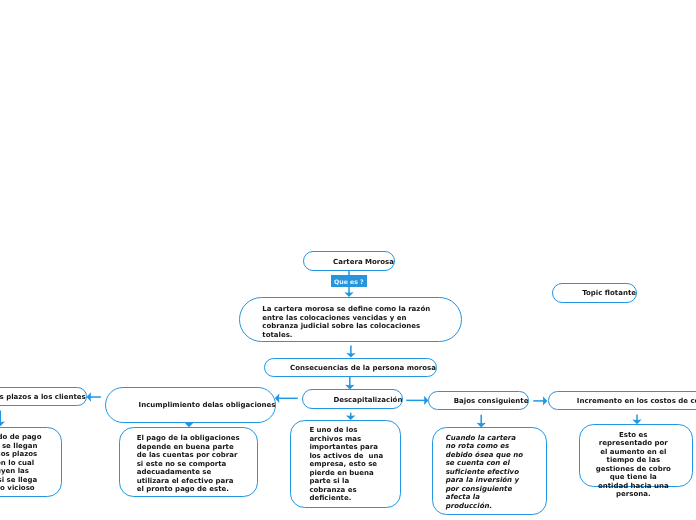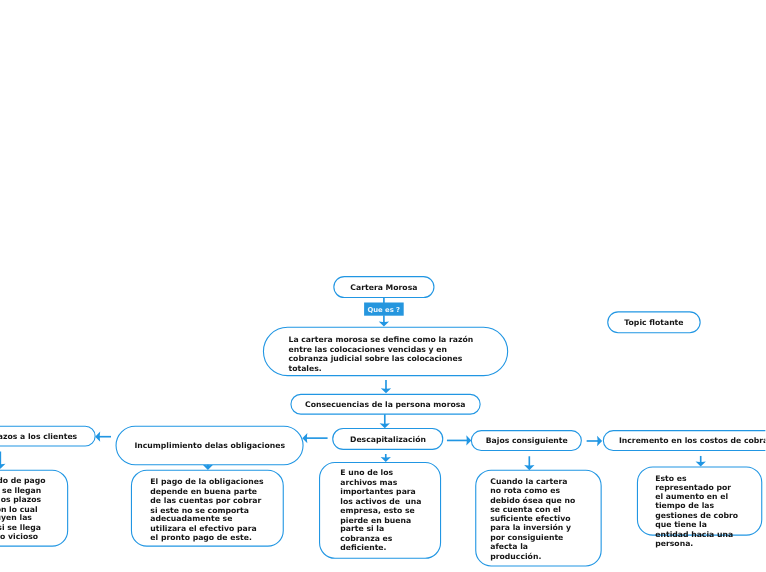--- a/index.html
+++ b/index.html
@@ -37,21 +37,21 @@
     white-space: pre-wrap;
   }
   .pill > span {
     position: relative;
     top: 0.9px;
   }
   .pill {
     border-radius: 999px;
     display: flex;
     align-items: center;
-    justify-content: center;
+    justify-content: flex-end;
     text-align: center;
     white-space: nowrap;
   }
   .leaf {
     border-radius: 14.5px;
     text-align: left;
   }
   .leaf > span {
     display: block;
     position: absolute;
@@ -186,31 +186,31 @@
   <div class="node leaf" style="left:290.4px;top:420.2px;width:111.1px;height:87.5px;"><span style="left:18px;top:5.3px;">E uno de los
 archivos mas
 importantes para
 los activos de  una
 empresa, esto se
 pierde en buena
 parte si la
 cobranza es
 deficiente.</span></div>
 
-  <div class="node leaf" style="left:432.4px;top:427.1px;width:114.3px;height:87.6px;"><span style="left:12.3px;top:5.5px;">Cuando la cartera
+  <div class="node leaf" style="left:432.4px;top:427.1px;width:114.3px;height:87.6px;"><span style="left:12.3px;top:5.5px;font-style:italic;">Cuando la cartera
 no rota como es
 debido ósea que no
 se cuenta con el
 suficiente efectivo
 para la inversión y
 por consiguiente
 afecta la
 producción.</span></div>
 
-  <div class="node leaf" style="left:579.1px;top:424.1px;width:114.1px;height:63px;"><span style="left:15.6px;top:5.9px;">Esto es
+  <div class="node leaf" style="left:579.1px;top:424.1px;width:114.1px;height:63px;text-align:center;"><span style="left:15.6px;top:5.9px;">Esto es
 representado por
 el aumento en el
 tiempo de las
 gestiones de cobro
 que tiene la
 entidad hacia una
 persona.</span></div>
 
 </div>
 

